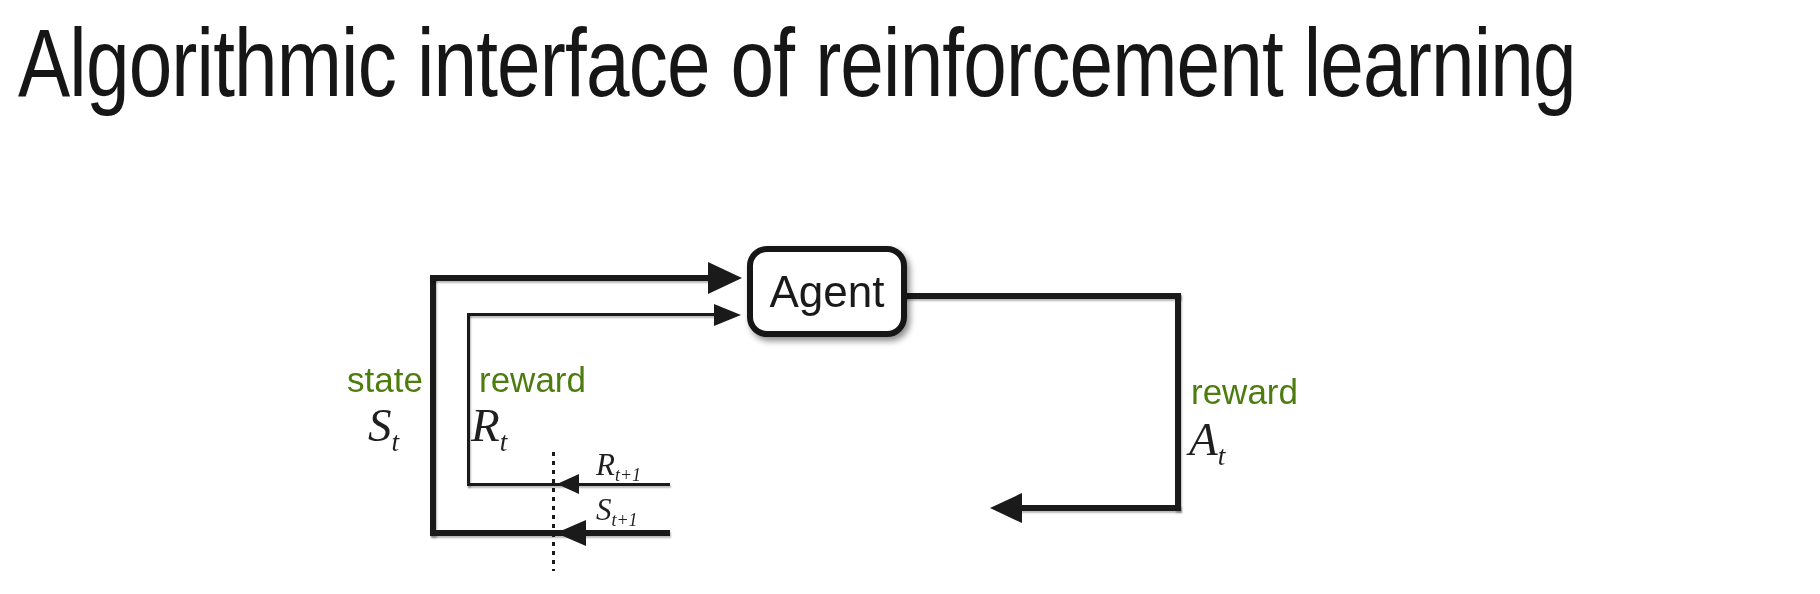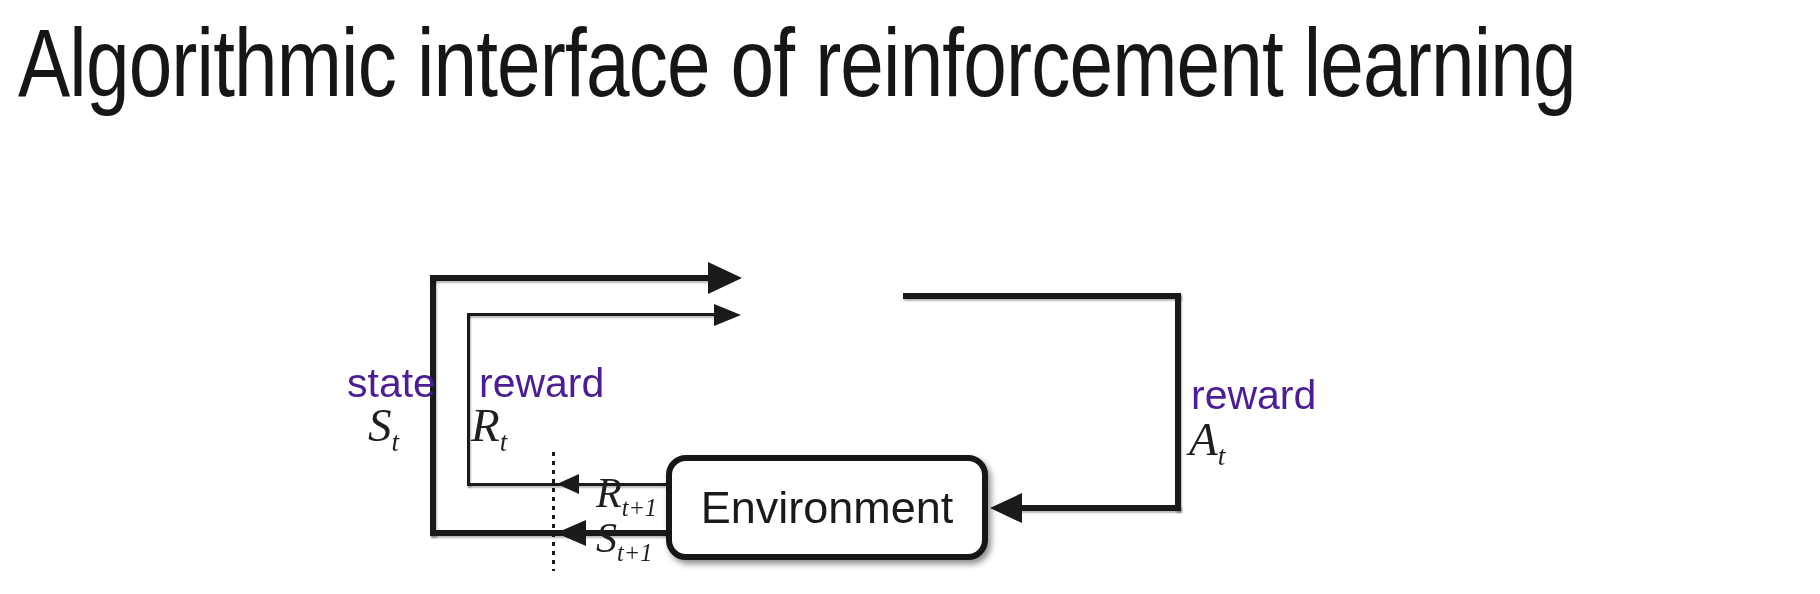--- a/index.html
+++ b/index.html
@@ -28,27 +28,27 @@
   .ah-l-action{ border-top:15px solid transparent; border-bottom:15px solid transparent; border-right:32px solid #1a1a1a; }
   
   .node{
     position:absolute; box-sizing:border-box; background:#ffffff;
     border:6px solid #161616; border-radius:20px; z-index:5;
     display:flex; align-items:center; justify-content:center;
     box-shadow:3px 4px 6px rgba(0,0,0,0.45);
     font-size:45px; color:#1a1a1a; letter-spacing:0;
   }
   
-  .lbl{ position:absolute; font-size:41px; z-index:6; white-space:nowrap; color:#4c1d95;}
+  .lbl{ position:absolute; font-size:35px; z-index:6; white-space:nowrap; color:#4d7c0f;}
   .math{
     position:absolute; z-index:6; white-space:nowrap; color:#1f1f1f;
     font-family:"Liberation Serif",serif; font-style:italic; font-size:47px;
   }
   .math sub{ font-size:58%; line-height:0; vertical-align:-0.35em; }
-  .math-sm{ font-size:42px;margin-top:22px; }
+  .math-sm{ font-size:31px; }
 </style>
 </head>
 <body>
 
 <div class="canvas">
 
   <div class="slide-title">Algorithmic interface of reinforcement learning</div>
 
   <div class="ln" style="left:430px; top:275px; width:6px;  height:261px;"></div>
   <div class="ln" style="left:430px; top:275px; width:282px; height:6px;"></div>
@@ -62,22 +62,22 @@
   <div class="ah ah-r-thin" style="left:714px; top:304px;"></div>
   <div class="ah ah-l-thin" style="left:557px; top:474px;"></div>
 
   <div class="ln" style="left:903px;  top:293px; width:278px; height:6px;"></div>
   <div class="ln" style="left:1175px; top:293px; width:6px;  height:218px;"></div>
   <div class="ln" style="left:1020px; top:505px; width:161px; height:6px;"></div>
   <div class="ah ah-l-action" style="left:990px; top:493px;"></div>
 
   <div class="dash" style="left:552px; top:452px; height:119px;"></div>
 
-  <div class="node" style="left:666px; top:455px; width:322px; height:105px;">
-    <span>Environment</span>
+  <div class="node" style="left:747px; top:246px; width:160px; height:91px; font-size:44px;">
+    <span>Agent</span>
   </div>
 
   <div class="lbl" style="left:347px; top:360px;">state</div>
   <div class="math" style="left:368px; top:398px;"><span>S</span><sub>t</sub></div>
 
   <div class="lbl" style="left:479px; top:360px;">reward</div>
   <div class="math" style="left:471px; top:398px;"><span>R</span><sub>t</sub></div>
 
   <div class="math math-sm" style="left:596px; top:447px;"><span>R</span><sub>t+1</sub></div>
   <div class="math math-sm" style="left:596px; top:492px;"><span>S</span><sub>t+1</sub></div>

